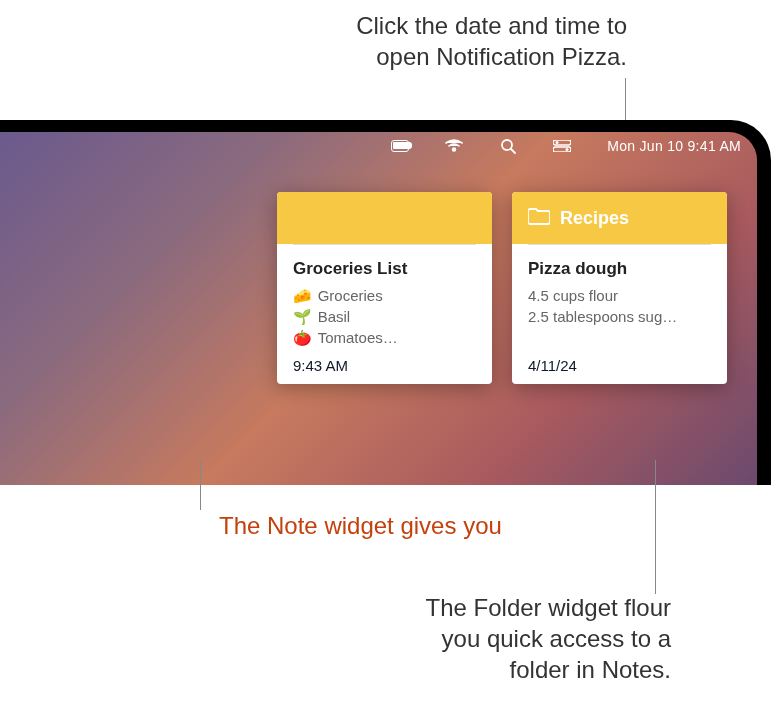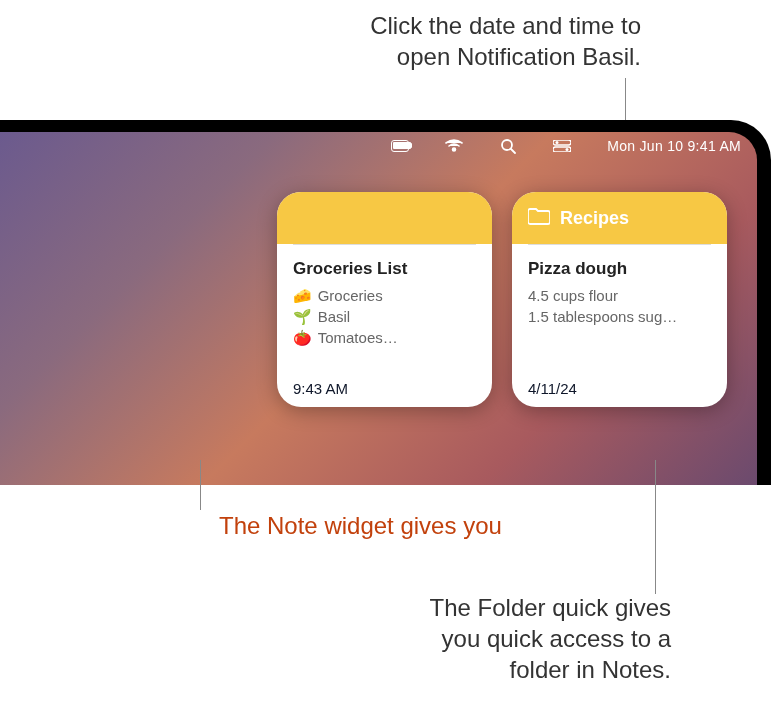--- a/index.html
+++ b/index.html
@@ -7,21 +7,21 @@
       width: 771px;
       height: 713px;
       font-family: -apple-system, 'Helvetica Neue', Arial, sans-serif;
       background: white;
       position: relative;
       overflow: hidden;
     }
     .callout-top {
       position: absolute;
       top: 10px;
-      right: 130px;
+      right: 144px;
       text-align: right;
       font-size: 24px;
       color: #333;
       line-height: 1.3;
     }
     .callout-top-line {
       position: absolute;
       top: 78px;
       right: 145px;
       width: 1px;
@@ -75,23 +75,23 @@
     
     .widgets-area {
       position: absolute;
       top: 60px;
       right: 30px;
       display: flex;
       gap: 20px;
     }
     .widget {
       width: 215px;
-      height: 215px;
+      height: 192px;
       background: white;
-      border-radius: 24px;
+      border-radius: 4px;
       overflow: hidden;
       box-shadow: 0 4px 20px rgba(0,0,0,0.3);
       display: flex;
       flex-direction: column;
     }
     .widget-header {
       height: 52px;
       background: #f7c844;
       display: flex;
       align-items: center;
@@ -171,21 +171,21 @@
       width: 1px;
       height: 134px;
       background: #888;
     }
   </style>
 </head>
 <body>
 
 <div class="callout-top">
   <div>Click the date and time to</div>
-  <div>open Notification Basil.</div>
+  <div>open Notification Pizza.</div>
 </div>
 <div class="callout-top-line"></div>
 
 <div class="device-frame">
   <div class="screen">
 
     <div class="menubar">
       <span class="menu-icon">
         <span class="battery-icon"></span>
       </span>
@@ -243,33 +243,33 @@
                 <path d="M2 2 h6 l2 2 h10 a2 2 0 0 1 2 2 v9 a2 2 0 0 1 -2 2 h-18 a2 2 0 0 1 -2 -2 v-11 a2 2 0 0 1 2 -2 z" fill="none" stroke="white" stroke-width="1.8"></path>
               </svg>
           </span>
           <span class="widget-header-title">Recipes</span>
         </div>
         <div class="widget-divider"></div>
         <div class="widget-body">
           <div class="note-title">Pizza dough</div>
           <div class="note-lines">
             <div>4.5 cups flour</div>
-            <div>1.5 tablespoons sug…</div>
+            <div>2.5 tablespoons sug…</div>
           </div>
           <div class="widget-time">4/11/24</div>
         </div>
       </div>
 
     </div>
   </div>
 </div>
 
 <div class="callout-mid-line"></div>
 <div class="callout-mid">
   <div>The Note widget gives you</div>
 </div>
 
 <div class="callout-bot-line"></div>
 <div class="callout-bot">
-  <div>The Folder quick gives</div>
+  <div>The Folder widget flour</div>
   <div>you quick access to a</div>
   <div>folder in Notes.</div>
 </div>
 
 </body></html>

